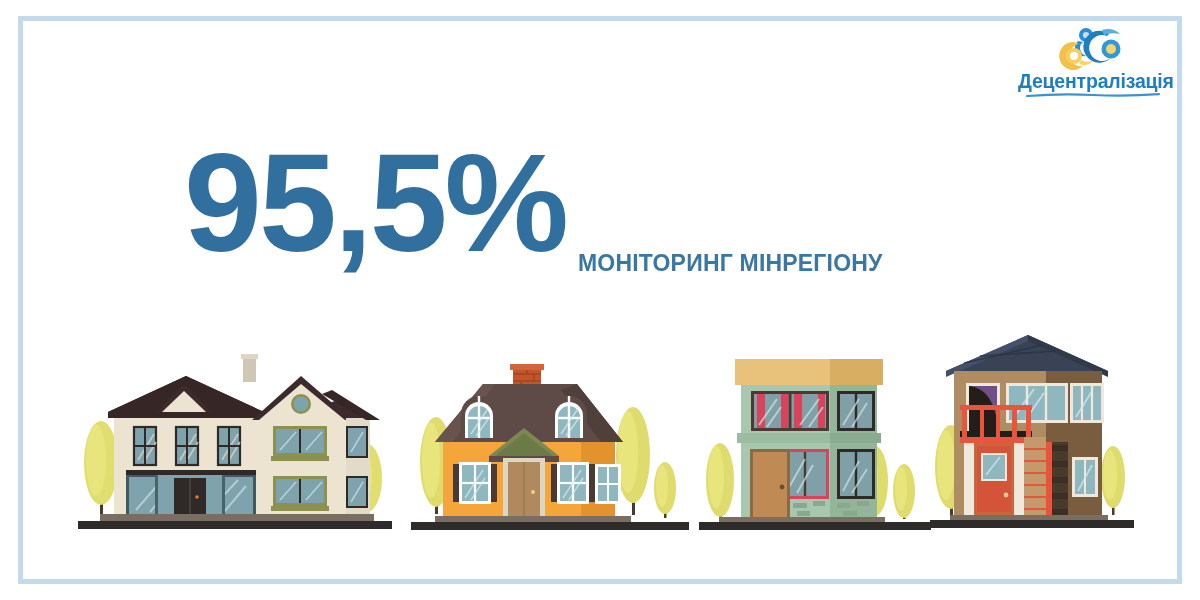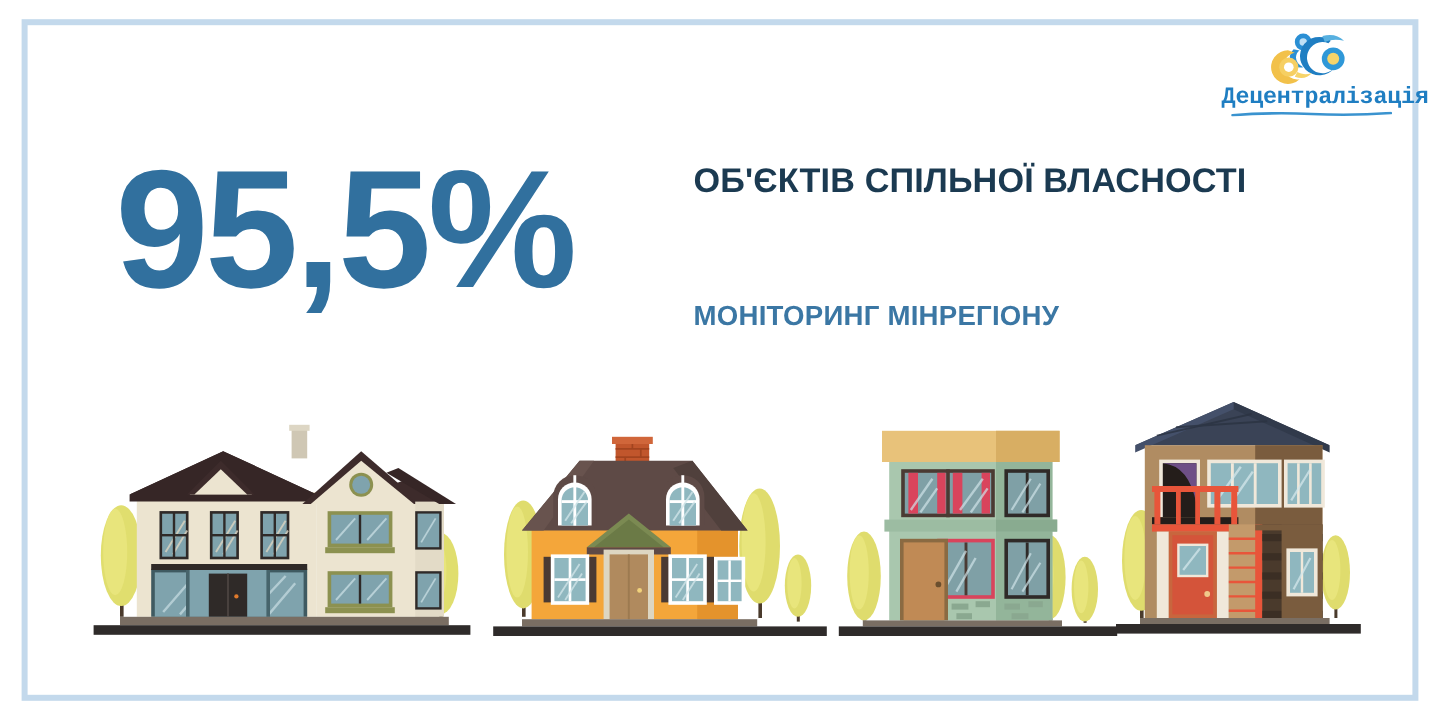--- a/index.html
+++ b/index.html
@@ -41,42 +41,42 @@
     top: 0;
     width: 76px;
     height: 48px;
   }
   #logo-word {
     position: absolute;
     left: 0;
     top: 46px;
     width: 150px;
     text-align: center;
-    font-family: Liberation Mono, monospace;
+    font-family: Liberation Sans, sans-serif;
     font-size: 19.5px;
     font-weight: 700;
     color: #1f7ec2;
     letter-spacing: -0.2px;
     white-space: nowrap;
   }
   #logo-underline {
     position: absolute;
     left: 8px;
     top: 69px;
     width: 134px;
     height: 4px;
   }
 
   
   #stat {
     position: absolute;
     left: 96px;
-    top: 116px;
+    top: 128px;
     width: 470px;
-    text-align: left;
+    text-align: right;
     font-size: 140px;
     font-weight: 700;
     color: #31709e;
     letter-spacing: -3px;
     line-height: 150px;
     white-space: nowrap;
   }
 
   
   #headline {
@@ -142,21 +142,20 @@
     </svg>
     <div id="logo-word">Децентралізація</div>
     <svg id="logo-underline" viewBox="0 0 134 4" preserveAspectRatio="none">
       <path d="M1 3 Q34 0.4 67 2 Q100 3.6 133 1.2" stroke="#3a93cf" stroke-width="2.2" fill="none" stroke-linecap="round"></path>
     </svg>
   </div>
 
   <div id="stat">95,5%</div>
 
   <div id="headline">
-    <div class="hl-line">ОБ'ЄКТІВ СПІЛЬНОЇ ВЛАСНОСТІ</div>
   </div>
   <div id="subtitle">МОНІТОРИНГ МІНРЕГІОНУ</div>
 
   <svg class="house" id="h1" viewBox="0 0 330 180">
 
     <rect x="30" y="128" width="3" height="36" fill="#4a3a2c"></rect>
     <ellipse cx="31" cy="113" rx="17" ry="42" fill="#e0de6e"></ellipse>
     <ellipse cx="26" cy="110" rx="10" ry="36" fill="#e8e57c"></ellipse>
     <rect x="296" y="140" width="3" height="26" fill="#4a3a2c"></rect>
     <ellipse cx="297" cy="128" rx="15" ry="34" fill="#e0de6e"></ellipse>

